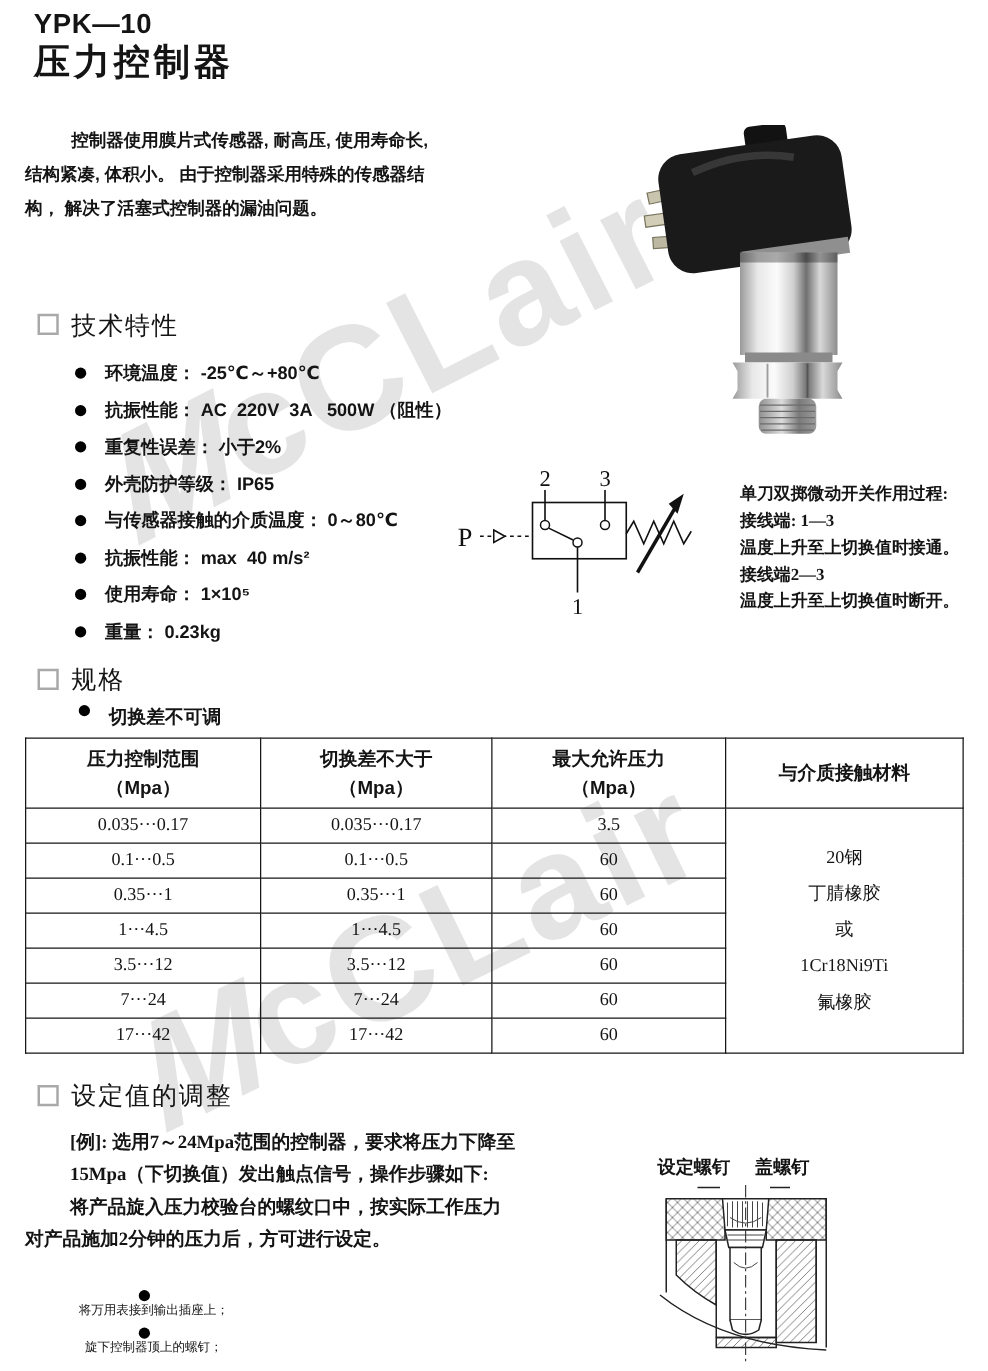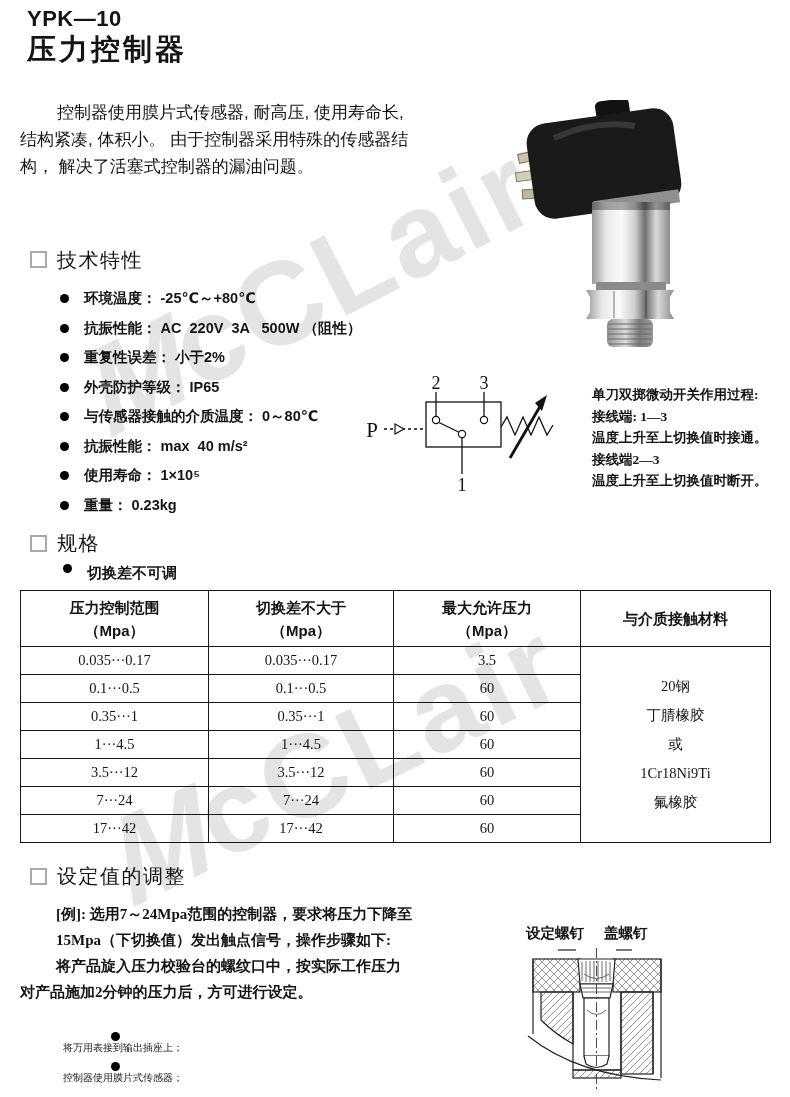--- a/index.html
+++ b/index.html
@@ -10,21 +10,21 @@
   
   .wm{position:absolute;font-weight:700;color:#e4e4e4;letter-spacing:4px;white-space:nowrap;
       font-size:118px;transform-origin:0 100%;user-select:none;line-height:1.15;}
   .wm .wm-m{display:inline-block;transform:skewX(-18deg) scaleY(1.05);margin-right:-10px;}
   .wm-a{left:128px;top:322px;transform:rotate(-27deg);}
   .wm-b{left:150px;top:792px;transform:rotate(-26deg);}
 
   
   .model{left:27px;top:6px;font-size:22px;font-weight:700;letter-spacing:.5px;}
   .title{left:27px;top:30px;font-size:29px;font-weight:700;letter-spacing:3px;}
-  .intro{left:20px;top:99px;width:448px;font-size:17px;font-weight:400;line-height:27px;}
+  .intro{left:20px;top:99px;width:448px;font-size:14px;font-weight:700;line-height:27px;}
   .intro .ln{white-space:pre;}
   .intro .ln.ind{padding-left:37px;}
 
   
   .sq{position:absolute;width:13px;height:13px;border:2px solid #a9a9a9;background:#fff;}
   .sec-h{position:absolute;font-size:20px;font-weight:400;letter-spacing:1.5px;}
 
   
   .blist{position:absolute;list-style:none;margin:0;padding:0;}
   .blist li{display:flex;align-items:center;}
@@ -288,21 +288,21 @@
     <div class="ln">对产品施加2分钟的压力后，方可进行设定。</div>
   </div>
 
   <ul class="blist adj-bullets">
     <li>
         <span class="dot"></span>
         <span>将万用表接到输出插座上；</span>
       </li>
     <li>
         <span class="dot"></span>
-        <span>控制器使用膜片式传感器；</span>
+        <span>旋下控制器顶上的螺钉；</span>
       </li>
   </ul>
 
   <div class="abs screw-fig">
     <div class="fig-label" style="left:8px;top:2px;">设定螺钉</div>
     <div class="fig-label" style="left:86px;top:2px;">盖螺钉</div>
     <svg width="255" height="175" viewBox="0 0 255 175">
       <defs>
         <pattern id="xh" width="8" height="8" patternUnits="userSpaceOnUse">
           <path d="M0,8 L8,0 M0,0 L8,8" stroke="#6e6e6e" stroke-width="0.7"></path>

